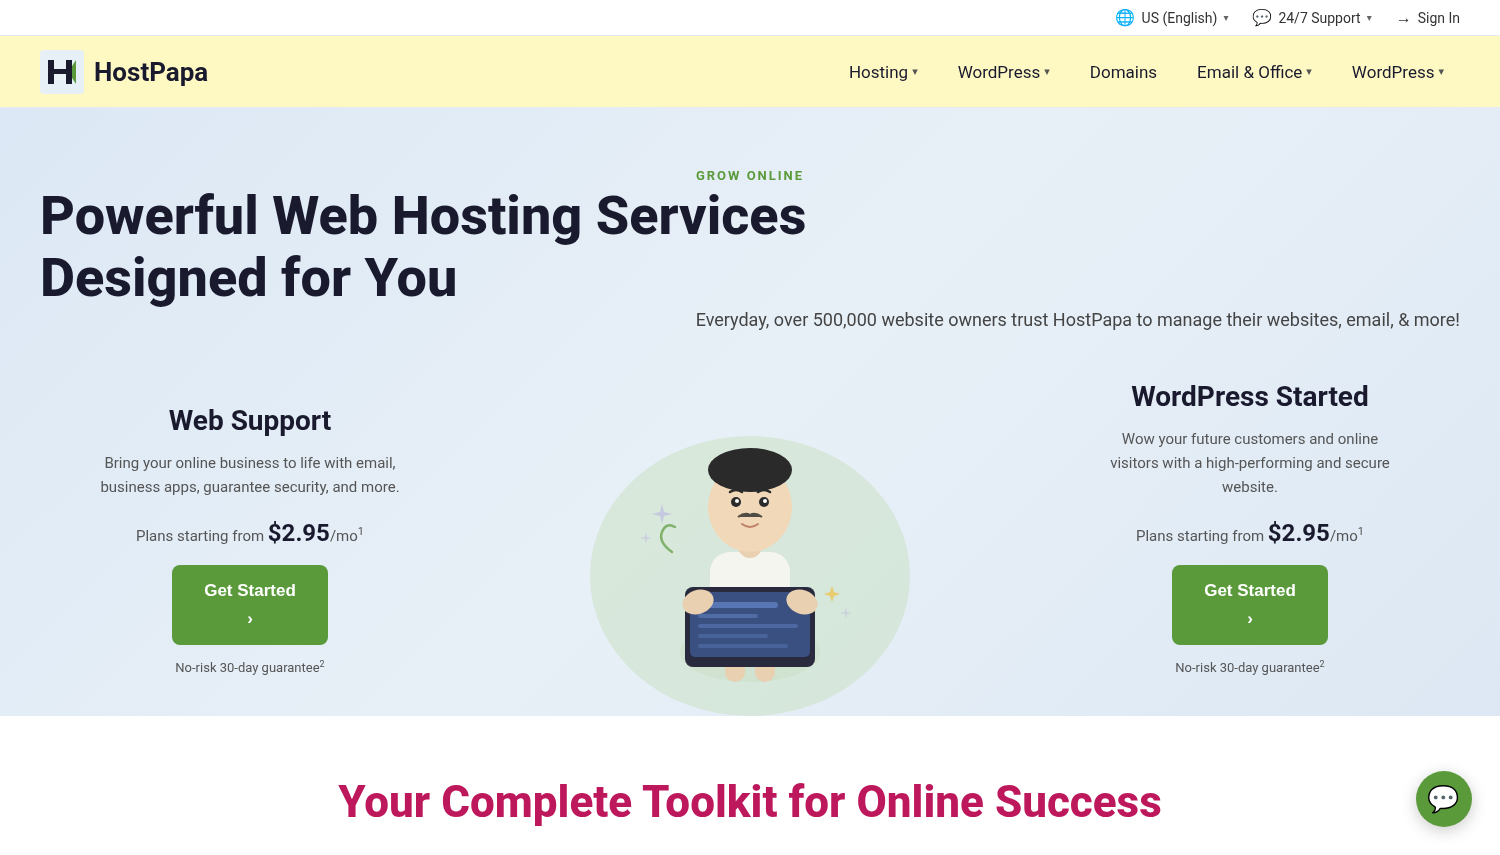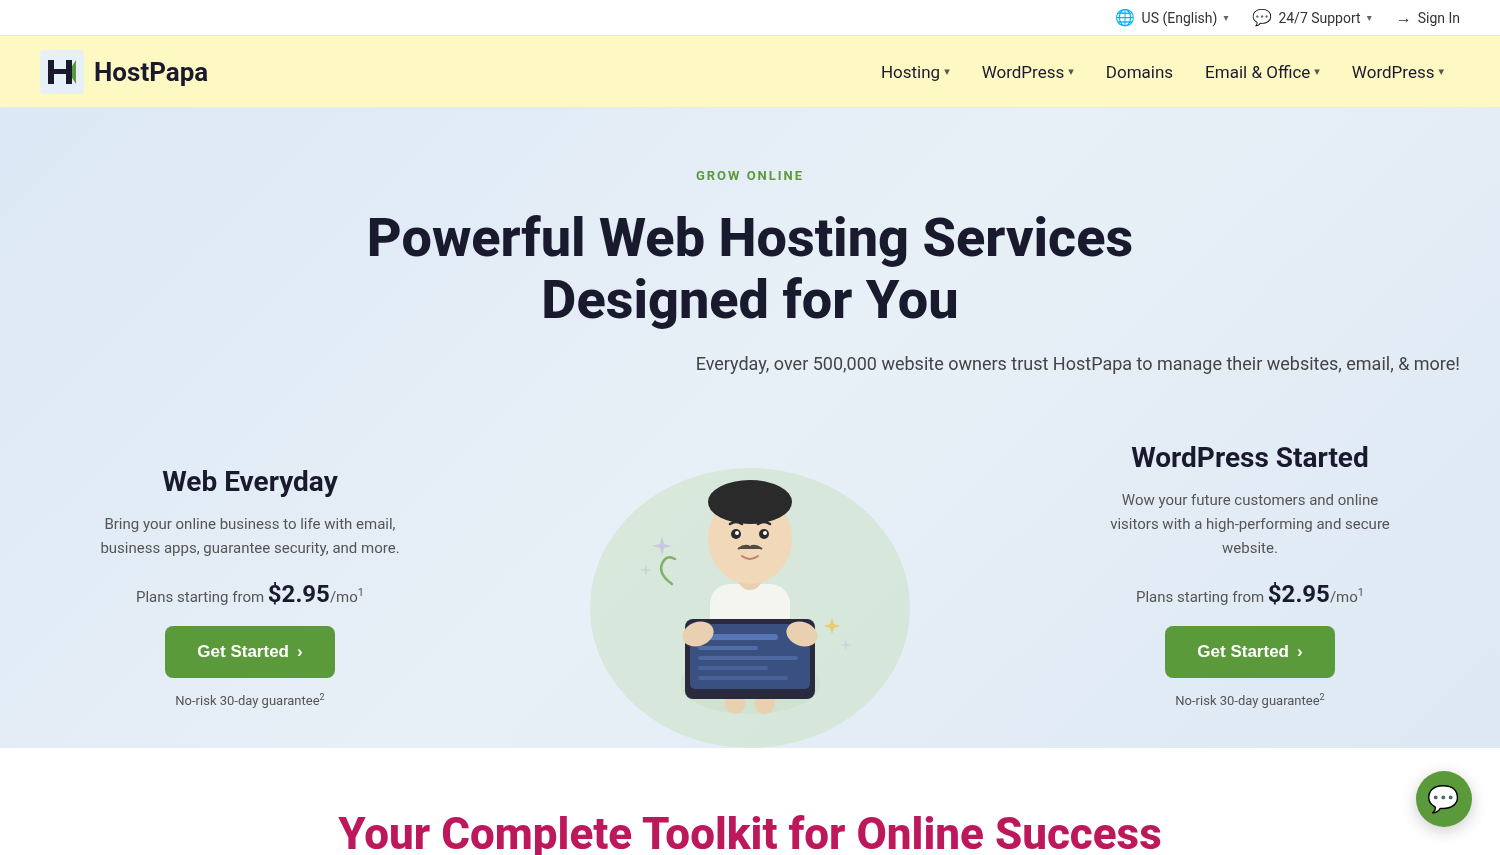--- a/index.html
+++ b/index.html
@@ -48,20 +48,21 @@
       height: 44px;
     }
     .logo-text {
       font-size: 26px;
       font-weight: 700;
       color: #1a1a2e;
     }
     .nav-links {
       display: flex;
       align-items: flex-start;
+      gap: 8px;
     }
     .nav-item {
       display: flex;
       align-items: center;
       gap: 4px;
       padding: 8px 16px;
       font-size: 17px;
       color: #1a1a2e;
       cursor: pointer;
       border-radius: 6px;
@@ -76,30 +77,28 @@
       min-height: 490px;
       position: relative;
       overflow: hidden;
     }
     .hero-label {
       text-align: center;
       font-size: 13px;
       font-weight: 700;
       letter-spacing: 2px;
       color: #5a9a3a;
-      margin-bottom: 24px;
+      margin-bottom: 2px;
       text-transform: uppercase;
     }
     .hero-title {
-      text-align: center;
       font-size: 54px;
       font-weight: 800;
       color: #1a1a2e;
       line-height: 1.15;
-      margin-bottom: 22px;
     }
     .hero-subtitle {
       text-align: right;
       font-size: 18px;
       color: #444;
       margin-bottom: 50px;
     }
 
     
     .cards-row {
@@ -148,20 +147,21 @@
       border: none;
       border-radius: 8px;
       padding: 16px 32px;
       font-size: 17px;
       font-weight: 600;
       cursor: pointer;
       display: inline-flex;
       align-items: center;
       gap: 8px;
       margin-bottom: 14px;
+      flex-direction: column;
     }
     .no-risk {
       font-size: 13px;
       color: #555;
     }
     .no-risk sup { font-size: 9px; vertical-align: super; }
 
     
     .hero-illustration {
       flex: 0 0 380px;
@@ -274,21 +274,21 @@
   <div class="hero-label">GROW ONLINE</div>
   <h1 class="hero-title">
     <span>Powerful Web Hosting Services</span><br>
     <span>Designed for You</span>
   </h1>
   <p class="hero-subtitle">Everyday, over 500,000 website owners trust HostPapa to manage their websites, email, &amp; more!</p>
 
   <div class="cards-row">
 
     <div class="hosting-card">
-      <h2 class="card-title">Web Everyday</h2>
+      <h2 class="card-title">Web Support</h2>
       <p class="card-desc">Bring your online business to life with email, business apps, guarantee security, and more.</p>
       <p class="card-price">
         <span>Plans starting from </span><span class="price">$2.95</span><span>/mo</span><sup>1</sup>
       </p>
       <div>
         <button class="btn-green">
           <span>Get Started</span>
           <span>›</span>
         </button>
       </div>

